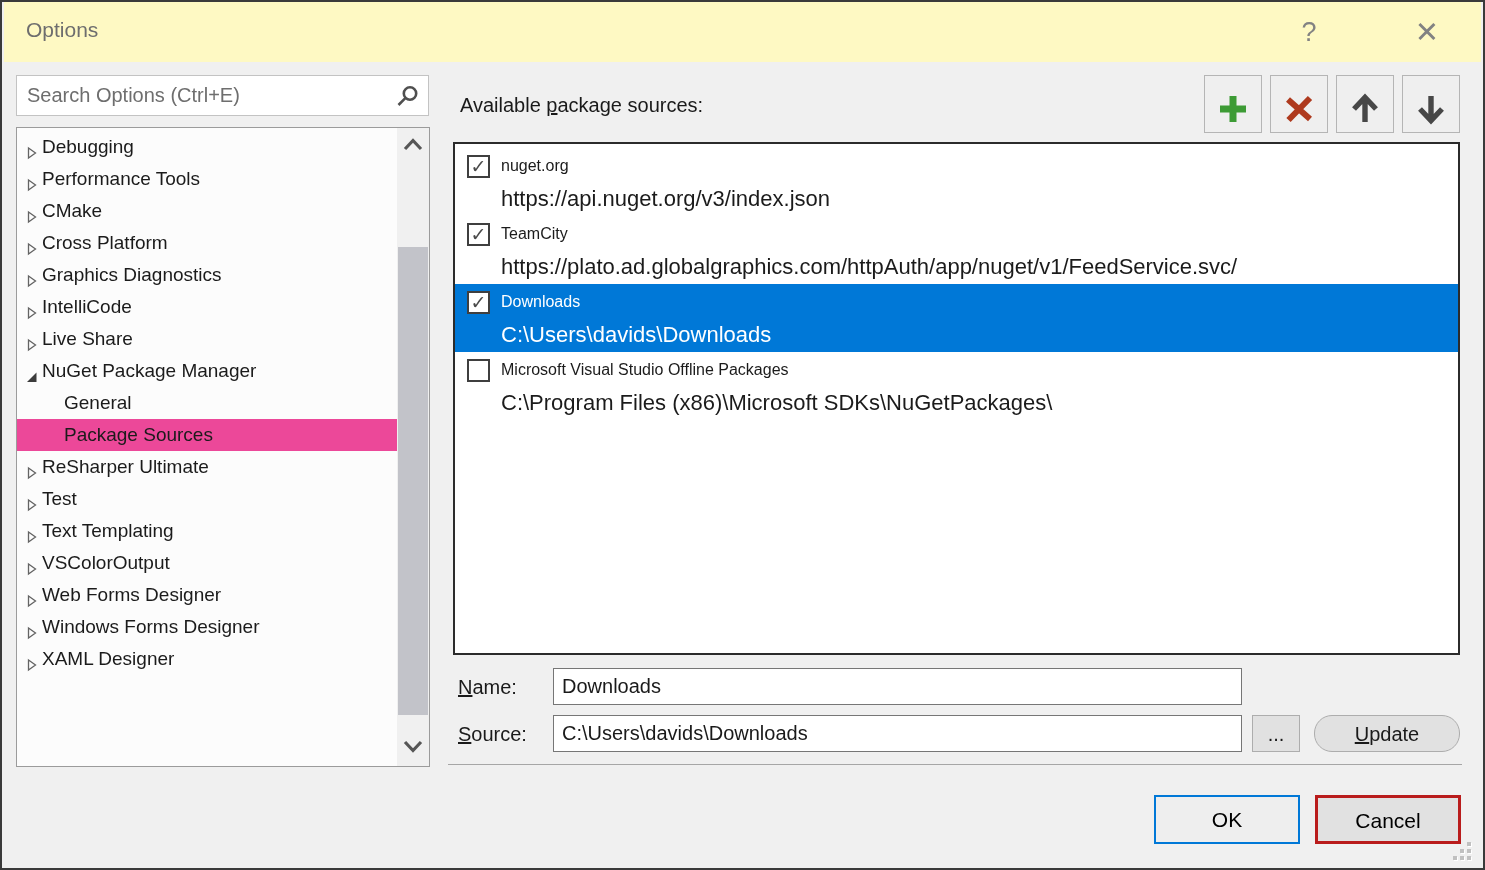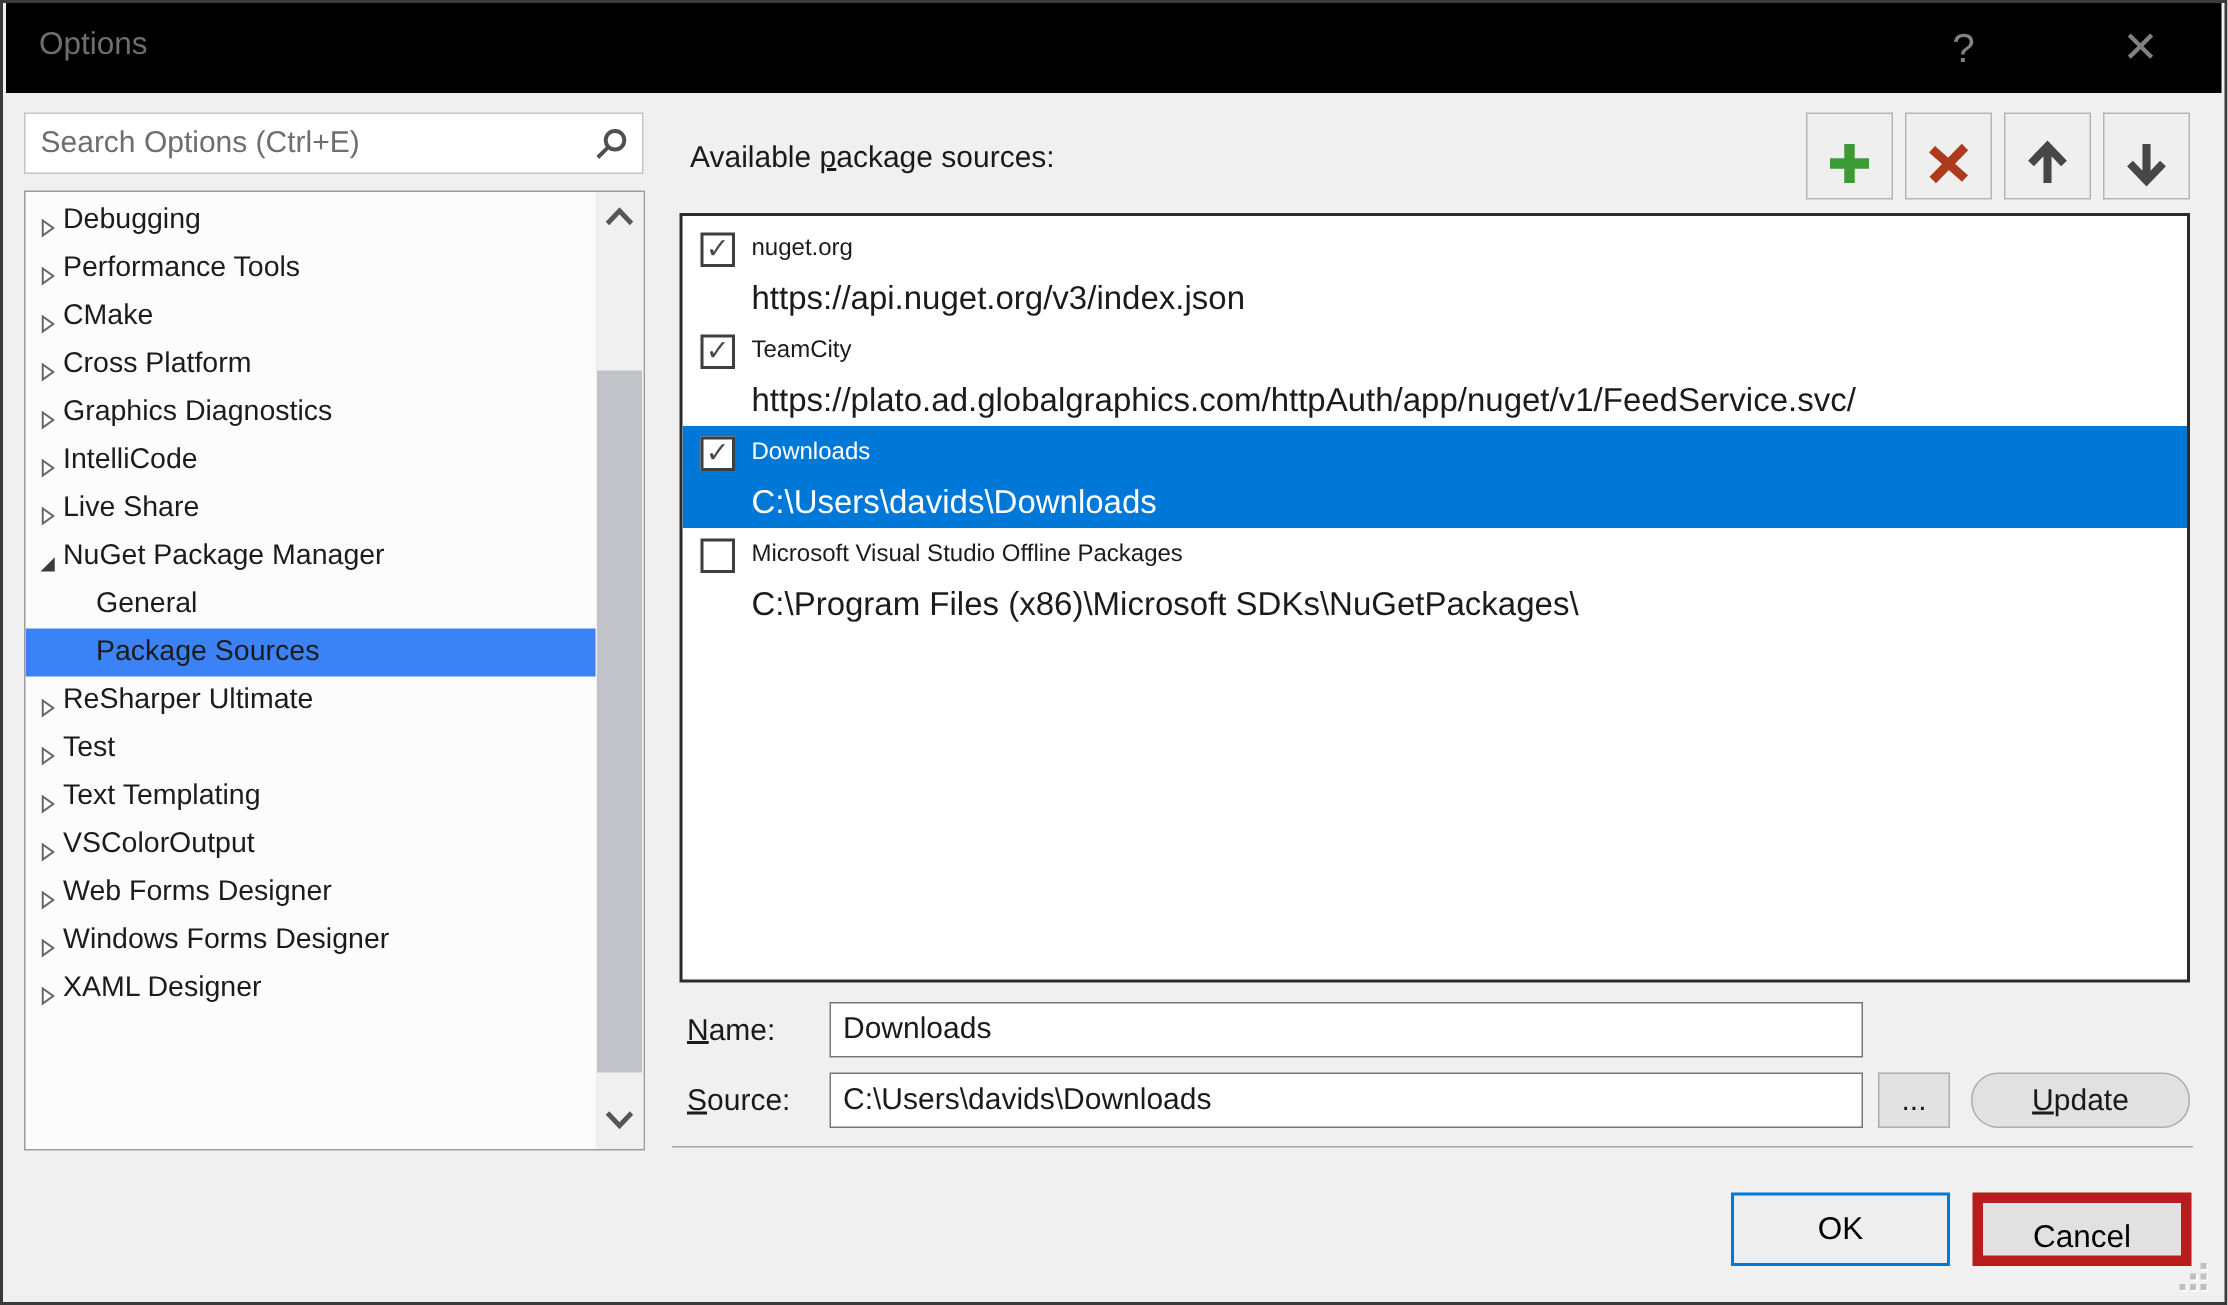--- a/index.html
+++ b/index.html
@@ -2,42 +2,42 @@
 <html><head>
 <meta charset="utf-8">
 <style>
   * { margin:0; padding:0; box-sizing:border-box; }
   html,body { width:1485px; height:870px; font-family:"Liberation Sans", sans-serif; }
   .dialog {
     position:relative; width:1485px; height:870px;
     background:#f0f0f0; border:2px solid #3a3a3a; overflow:hidden;
   }
   
-  .titlebar { position:absolute; left:2px; top:0; right:2px; height:60px; background:#000000; }
+  .titlebar { position:absolute; left:2px; top:0; right:2px; height:60px; background:#fef9c3; }
   .title { position:absolute; left:22px; top:16px; font-size:21px; color:#6e6e6e; }
   .titlebtn { position:absolute; top:6px; width:48px; height:48px; border:none; background:transparent;
               color:#828282; font-size:27px; text-align:center; line-height:48px; cursor:default;
               font-family:"Liberation Sans", sans-serif; }
   .helpbtn { right:148px; }
   .closebtn { right:30px; font-size:29px; }
   
   .searchbox { position:absolute; left:14px; top:73px; width:413px; height:41px;
                background:#ffffff; border:1px solid #c3c3c3; }
   .searchbox input { position:absolute; left:10px; top:0; width:360px; height:39px; border:none; outline:none;
                      font-size:20px; color:#333; background:transparent; font-family:"Liberation Sans", sans-serif; }
   .searchbox input::placeholder { color:#6e6e6e; opacity:1; }
   .search-ic { position:absolute; right:8px; top:8px; }
   .tree { position:absolute; left:14px; top:125px; width:414px; height:640px;
           background:#fcfcfc; border:1px solid #9b9b9b; overflow:hidden; }
   .tree-rows { position:absolute; left:0; top:3px; width:381px; }
   .trow { position:relative; height:32px; line-height:32px; font-size:19px; color:#1b1b1b; cursor:default; }
   .trow .glyph { position:absolute; left:7px; top:8px; width:16px; height:16px; }
   .trow .tlabel { position:absolute; left:25px; white-space:nowrap; }
   .trow.child .tlabel { left:47px; }
-  .trow.sel { background:#3b82f6; }
+  .trow.sel { background:#ec4899; }
   
   .vscroll { position:absolute; right:0; top:0; width:32px; height:638px; background:#f0f0f0; }
   .varrow { position:absolute; left:0; width:32px; height:32px; text-align:center; }
   .varrow svg { margin-top:10px; }
   .vthumb { position:absolute; left:1px; top:119px; width:30px; height:468px; background:#c2c3c9; }
   
   .avail-label { position:absolute; left:458px; top:92px; font-size:20px; color:#1a1a1a; }
   .underline { text-decoration:underline; }
   .toolbtn { position:absolute; top:73px; width:58px; height:58px; background:#efefef;
              border:1px solid #b5b5b5; text-align:center; cursor:default; padding-top:12px; }
@@ -61,21 +61,21 @@
   .pushbtn { position:absolute; height:37px; background:#e1e1e1; border:1px solid #adadad;
              font-size:20px; color:#1a1a1a; text-align:center; cursor:default;
              font-family:"Liberation Sans", sans-serif; }
   .browse { left:1250px; top:713px; width:48px; line-height:30px; }
   .update { left:1312px; top:713px; width:146px; line-height:34px;border-radius:18px; }
   .divider { position:absolute; left:446px; top:762px; width:1014px; height:1px; background:#a6a6a6; }
   
   .okbtn { position:absolute; left:1152px; top:793px; width:146px; height:49px; background:#eeeeee;
            border:2px solid #0078d7; font-size:21px; line-height:44px; }
   .cancelbtn { position:absolute; left:1313px; top:793px; width:146px; height:49px; background:#e1e1e1;
-               border:7px solid #b91c1c; font-size:21px; line-height:46px; }
+               border:3px solid #b91c1c; font-size:21px; line-height:46px; }
   
   .grip { position:absolute; right:10px; bottom:6px; width:20px; height:20px; }
   .grip i { position:absolute; width:4px; height:4px; background:#c0c0c0; box-shadow:1px 1px 0 #fff; }
 </style>
 </head>
 <body>
 
 <div class="dialog">
 
   <div class="titlebar">

